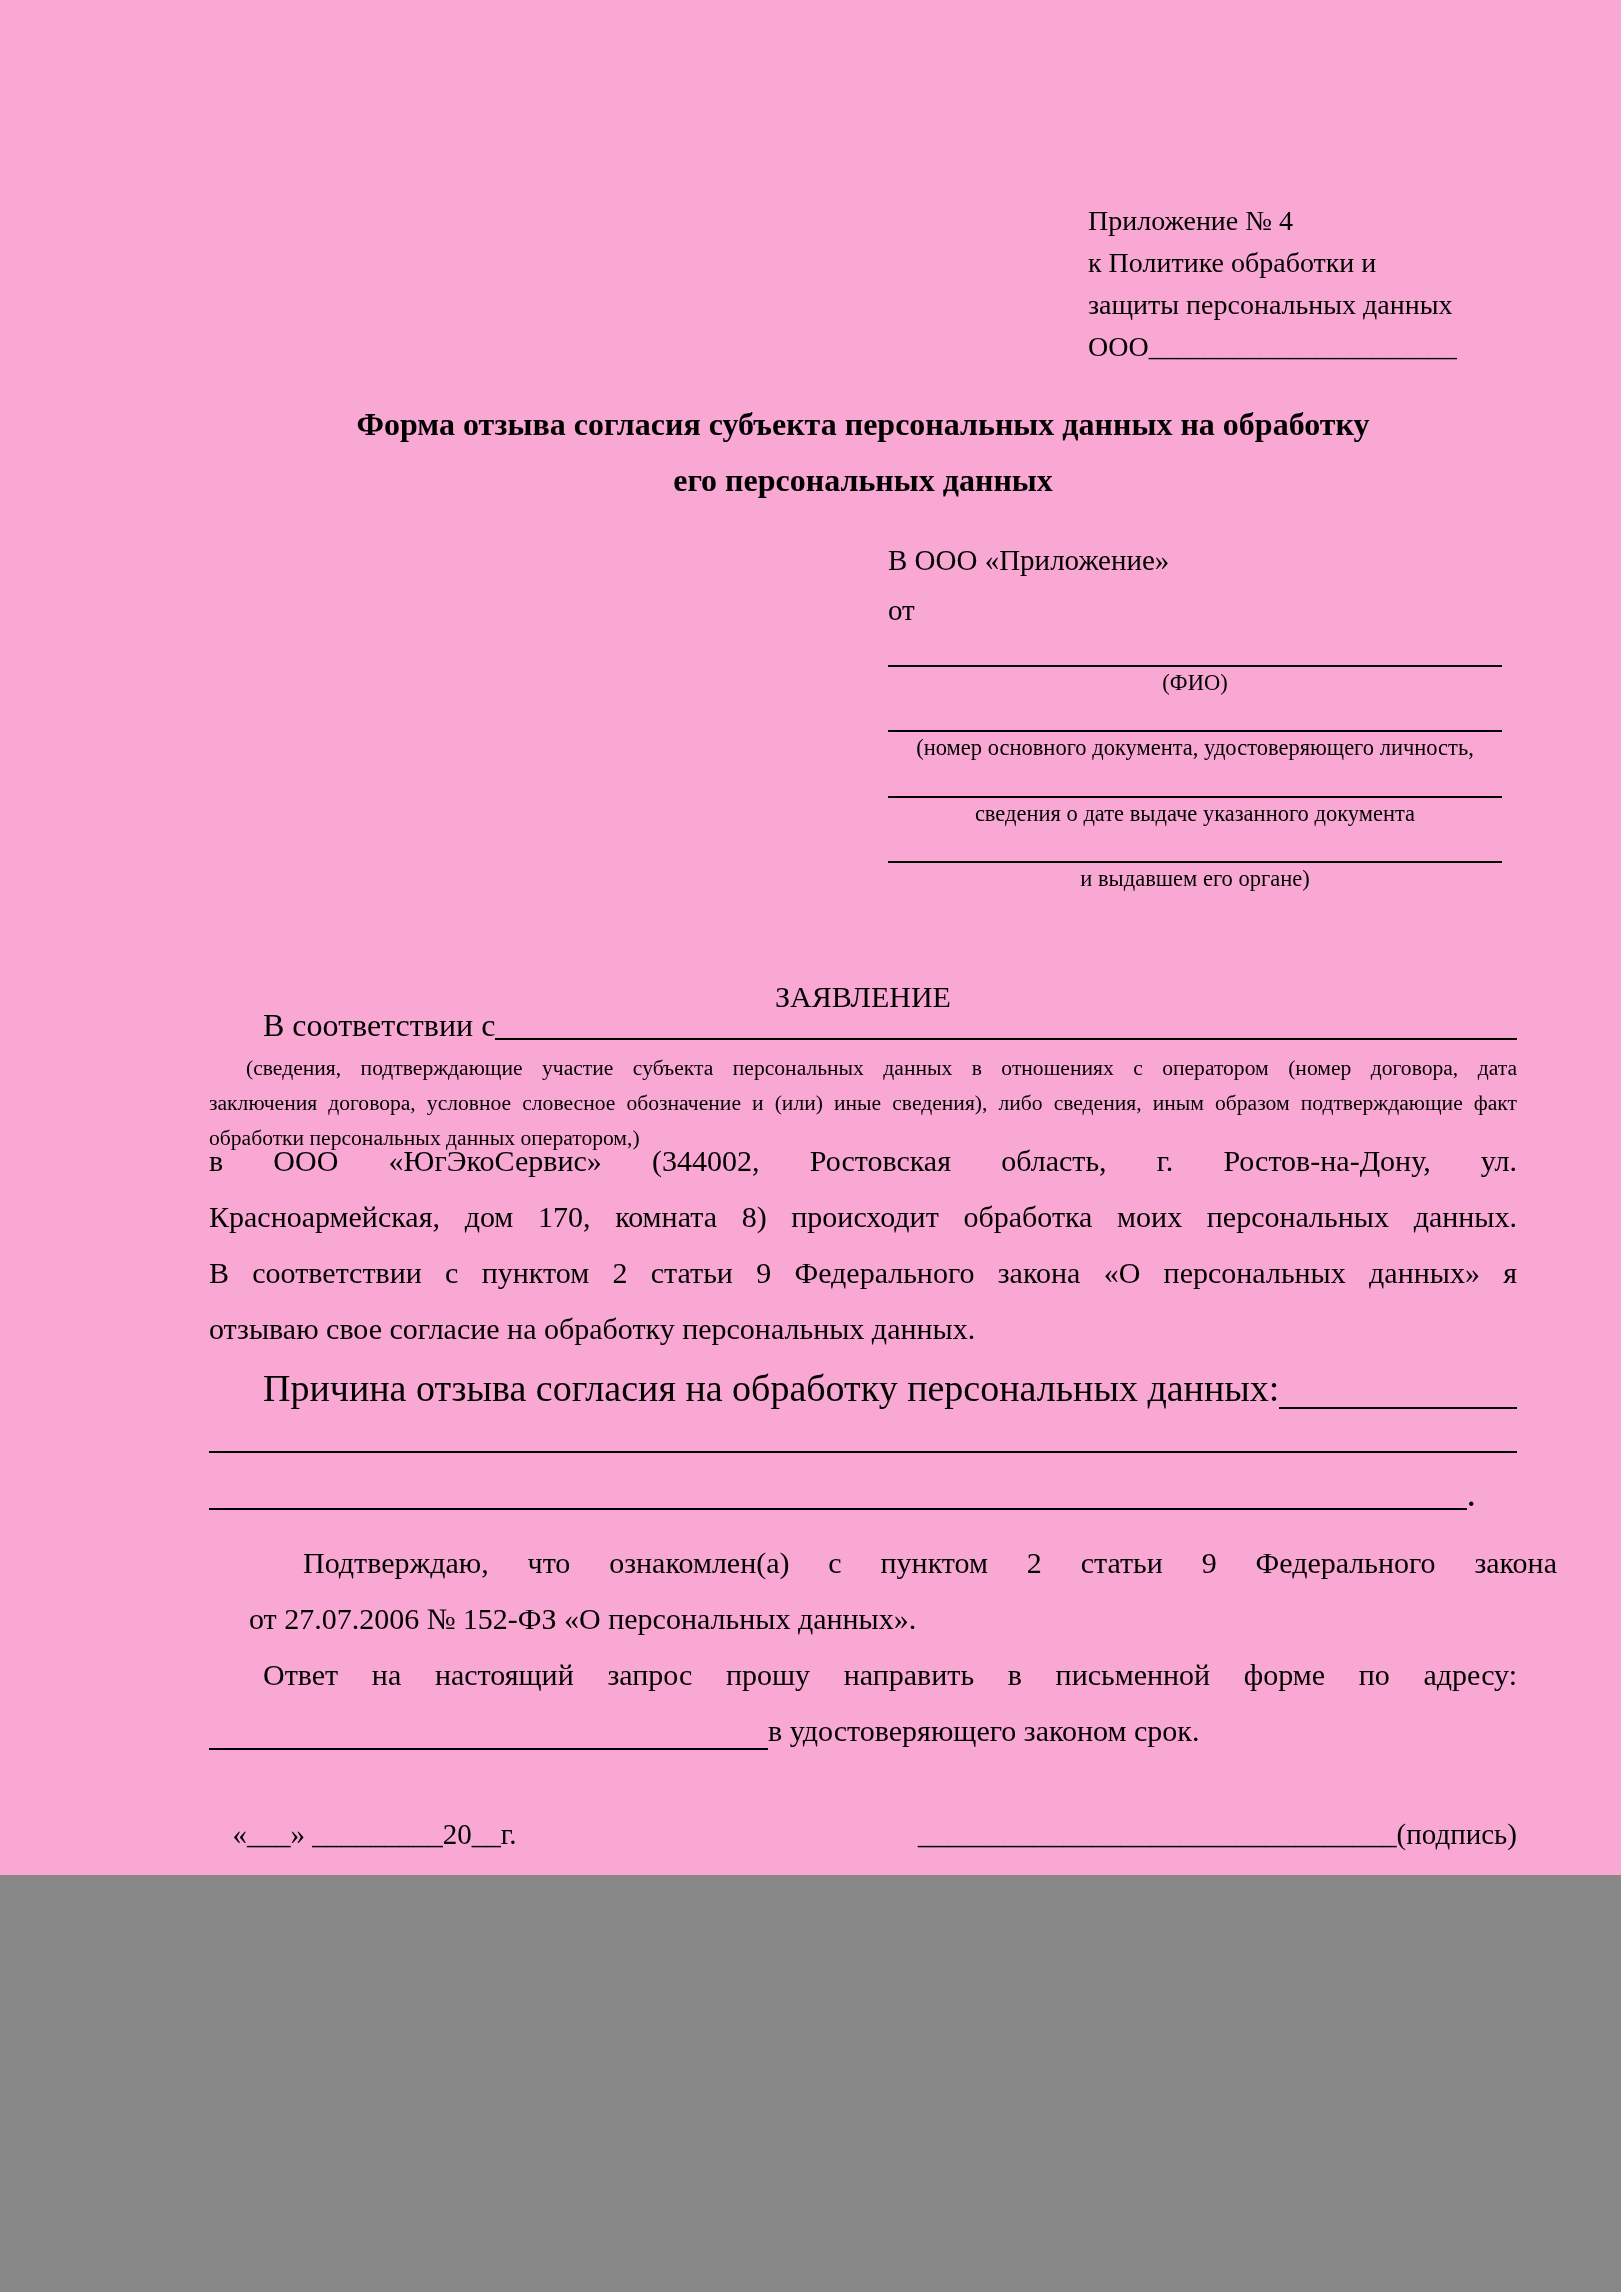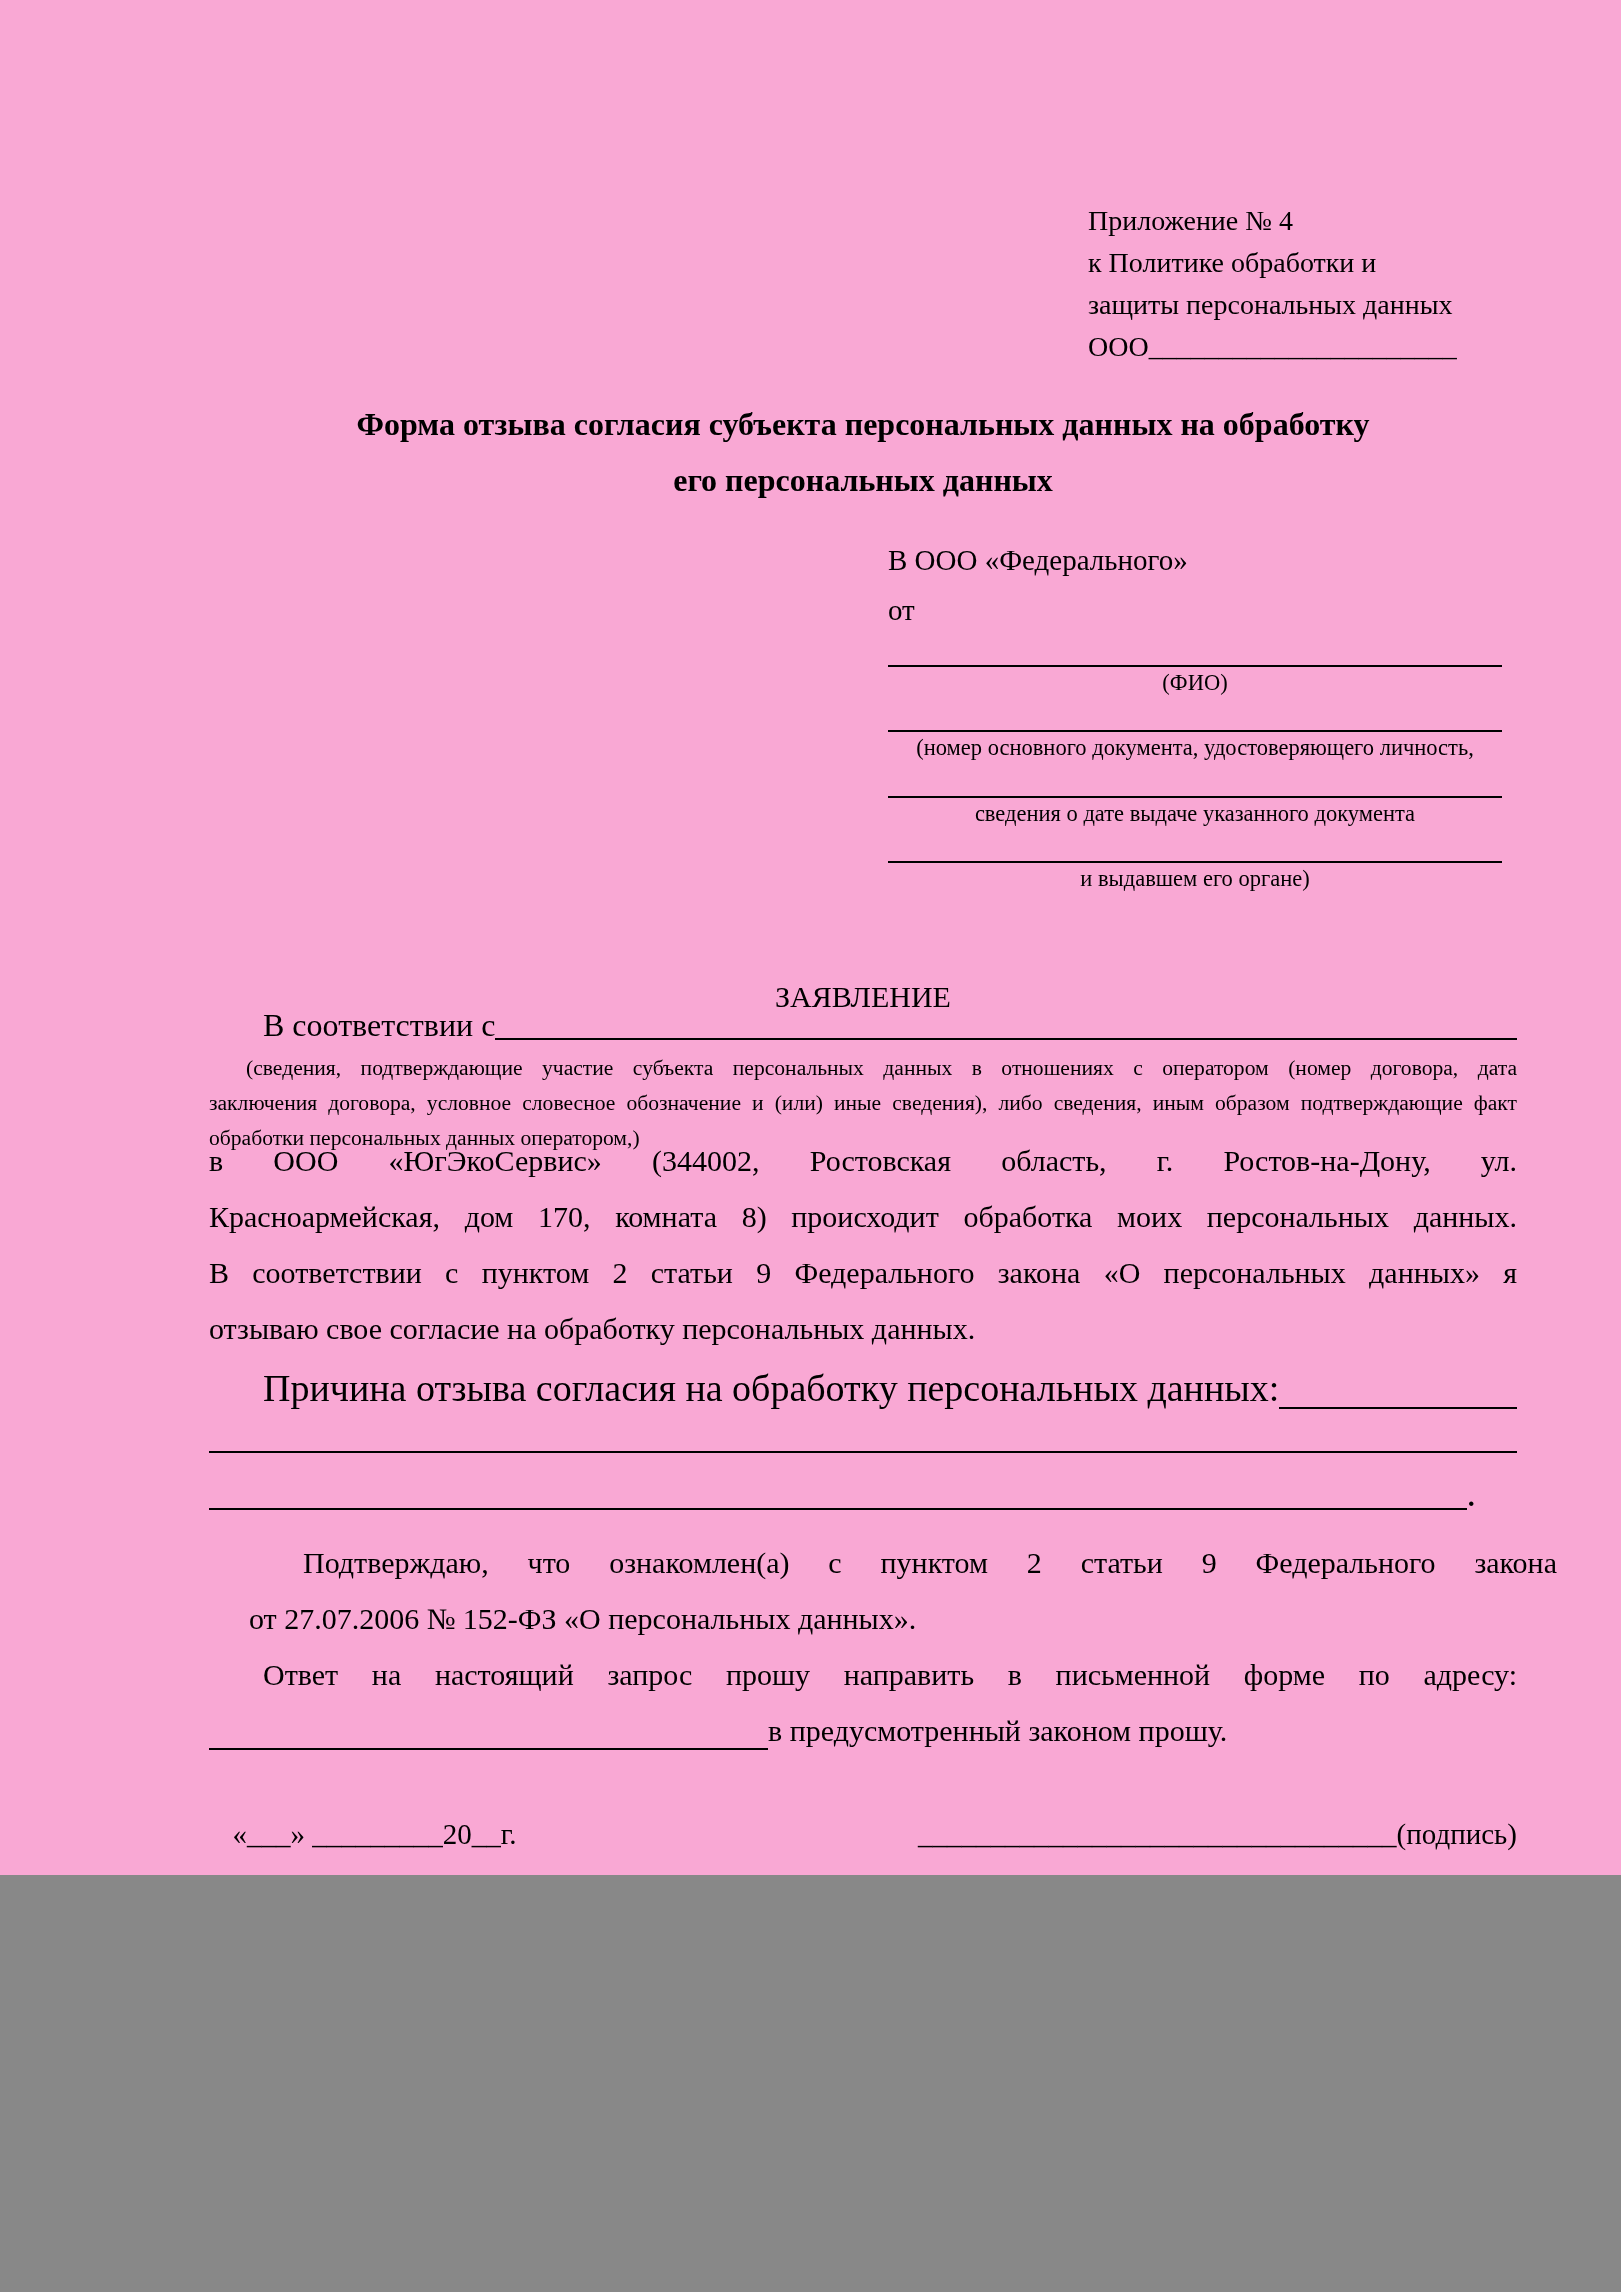--- a/index.html
+++ b/index.html
@@ -58,21 +58,21 @@
     <div>защиты персональных данных</div>
     <div>ООО______________________</div>
   </div>
 
   <div class="abs title">
     <div>Форма отзыва согласия субъекта персональных данных на обработку</div>
     <div>его персональных данных</div>
   </div>
 
   <div class="abs addr">
-    <div class="to">В ООО «Федерального»</div>
+    <div class="to">В ООО «Приложение»</div>
     <div class="from">от</div>
     <div class="field">
       <div class="rule"></div>
       <div class="caption">(ФИО)</div>
     </div>
     <div class="field">
       <div class="rule"></div>
       <div class="caption">(номер основного документа, удостоверяющего личность,</div>
     </div>
     <div class="field">
@@ -119,21 +119,21 @@
 
   <div class="abs confirm">
     <div class="jf" style="text-indent:54px;">Подтверждаю, что ознакомлен(а) с пунктом 2 статьи 9 Федерального закона</div>
     <div>от 27.07.2006 № 152-ФЗ «О персональных данных».</div>
   </div>
 
   <div class="abs reply">
     <div class="jf" style="text-indent:54px;">Ответ на настоящий запрос прошу направить в письменной форме по адресу:</div>
     <div class="row2">
       <span class="inline-blank"></span>
-      <span>в предусмотренный законом прошу.</span>
+      <span>в удостоверяющего законом срок.</span>
     </div>
   </div>
 
   <div class="abs footer">
     <span class="date">«___» _________20__г.</span>
     <span class="sig"><span>_________________________________</span><span>(подпись)</span></span>
   </div>
 
 </div>
 

